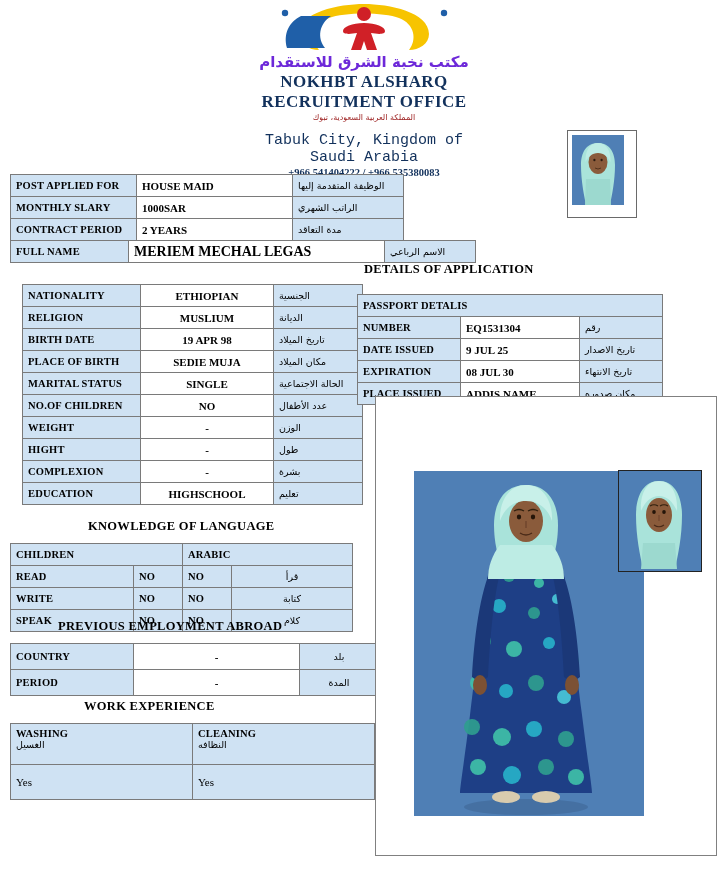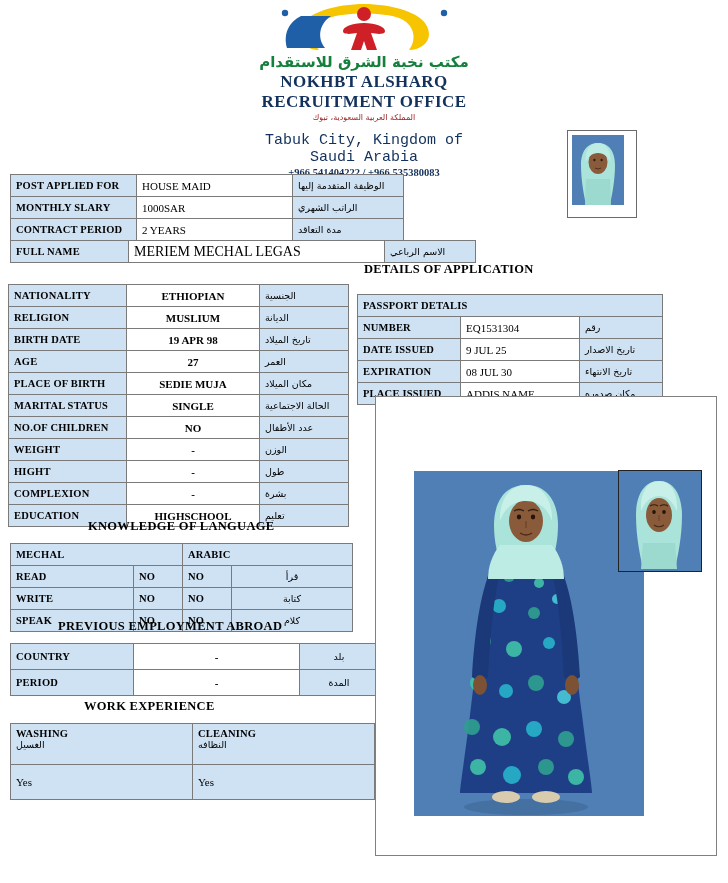--- a/index.html
+++ b/index.html
@@ -33,21 +33,21 @@
     display: inline-block;
     position: relative;
     width: 250px;
     height: 48px;
   }
   .logo-svg { display:block; margin: 0 auto; }
   .org-ar {
     font-family: "DejaVu Sans", sans-serif;
     font-size: 15px;
     font-weight: bold;
-    color: #15803d;
+    color: #6d28d9;
     letter-spacing: 0px;
     margin-top: 1px;
     direction: rtl;
   }
   .org-en {
     font-family: "Liberation Serif", serif;
     font-size: 17px;
     font-weight: bold;
     color: #12315c;
     letter-spacing: 0.4px;
@@ -94,21 +94,21 @@
   }
   .val {
     background: #ffffff;
     text-align: center;
     font-weight: bold;
     font-size: 11px;
   }
   .val-left {
     background: #ffffff;
     text-align: left;
-    font-weight: normal;
+    font-weight: bold;
     font-size: 11px;
   }
   .ar {
     font-family: "DejaVu Sans", sans-serif;
     font-size: 9.5px;
     direction: rtl;
     text-align: left;
   }
 
   
@@ -229,44 +229,39 @@
         <td class="lbl" style="width:107px">FULL NAME</td>
         <td class="val-left" style="width:245px; font-size:14px;">MERIEM MECHAL LEGAS</td>
         <td class="ar" style="width:80px">الاسم الرباعي</td>
       </tr>
     </tbody>
       </table>
   </div>
 
   <div class="sec-title" style="position:absolute; left:364px; top:262px;">DETAILS OF APPLICATION</div>
 
-  <div style="position:absolute; left:8px; top:284px;">
+  <div style="position:absolute; left:22px; top:284px;">
     <table class="doc">
       <tbody>
           <tr>
         <td class="lbl" style="width:107px">NATIONALITY</td>
         <td class="val" style="width:122px">ETHIOPIAN</td>
         <td class="ar" style="width:78px">الجنسية</td>
       </tr>
       <tr>
         <td class="lbl">RELIGION</td>
         <td class="val">MUSLIUM</td>
         <td class="ar">الديانة</td>
       </tr>
       <tr>
         <td class="lbl">BIRTH DATE</td>
         <td class="val">19 APR 98</td>
         <td class="ar">تاريخ الميلاد</td>
       </tr>
       <tr>
-        <td class="lbl">AGE</td>
-        <td class="val">27</td>
-        <td class="ar">العمر</td>
-      </tr>
-      <tr>
         <td class="lbl">PLACE OF BIRTH</td>
         <td class="val">SEDIE MUJA</td>
         <td class="ar">مكان الميلاد</td>
       </tr>
       <tr>
         <td class="lbl">MARITAL STATUS</td>
         <td class="val">SINGLE</td>
         <td class="ar">الحالة الاجتماعية</td>
       </tr>
       <tr>
@@ -327,21 +322,21 @@
     </tbody>
       </table>
   </div>
 
   <div class="sec-title" style="position:absolute; left:88px; top:519px;">KNOWLEDGE OF LANGUAGE</div>
 
   <div style="position:absolute; left:10px; top:543px;">
     <table class="doc">
       <tbody>
           <tr>
-        <td class="lbl" colspan="2" style="width:157px; text-align:left">MECHAL</td>
+        <td class="lbl" colspan="2" style="width:157px; text-align:left">CHILDREN</td>
         <td class="lbl" colspan="2" style="width:152px; text-align:left">ARABIC</td>
       </tr>
       <tr>
         <td class="lbl" style="width:112px">READ</td>
         <td class="lbl" style="width:38px; text-align:left">NO</td>
         <td class="lbl" style="width:38px; text-align:left">NO</td>
         <td class="ar" style="width:110px; text-align:center">قرأ</td>
       </tr>
       <tr>
         <td class="lbl">WRITE</td>

